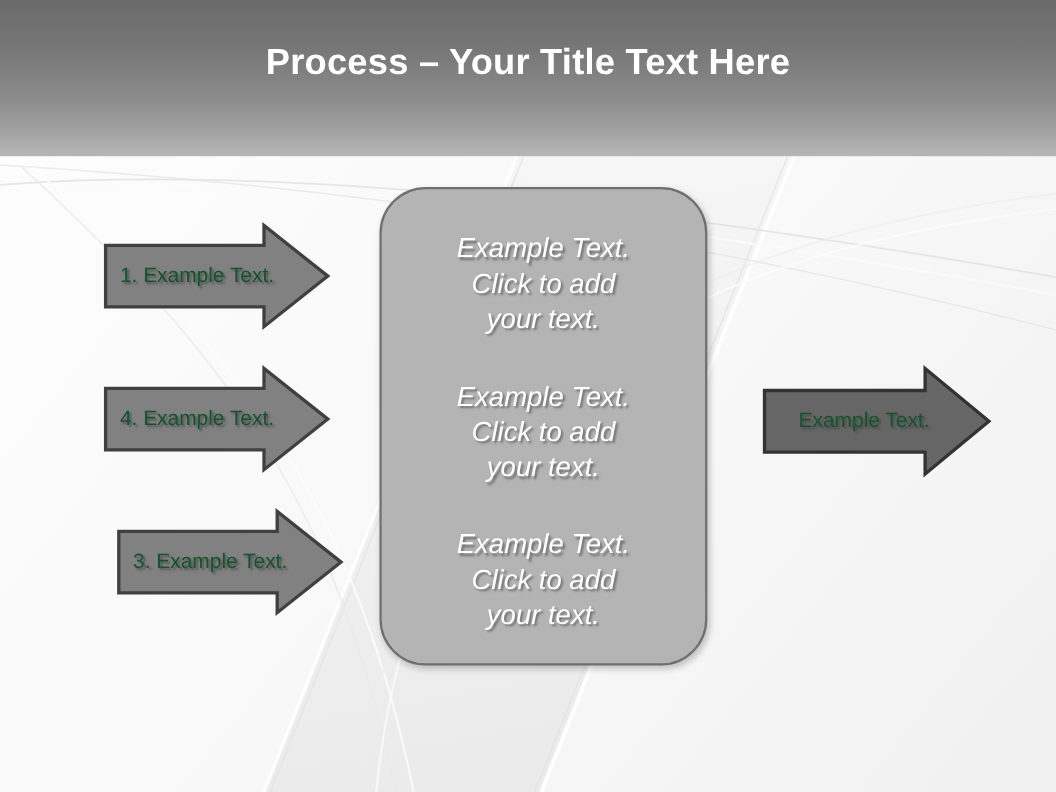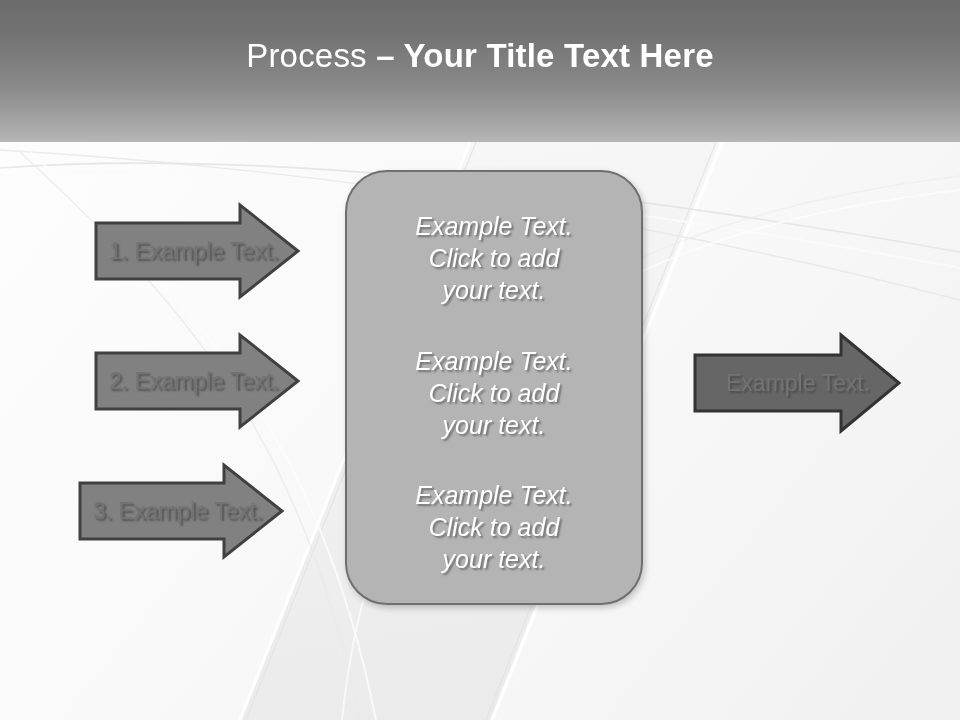--- a/index.html
+++ b/index.html
@@ -47,21 +47,21 @@
     display: flex;
     align-items: center;
     justify-content: center;
     padding-bottom: 30px;
     box-sizing: border-box;
     color: #ffffff;
     font-size: 33px;
     letter-spacing: 0.2px;
     white-space: pre;
   }
-  .header-title .bold { font-weight: normal; }
+  .header-title .bold { font-weight: bold; }
   .header-title .rest { font-weight: bold; }
 
   
   .center-panel {
     position: absolute;
     left: 345px;
     top: 170px;
     width: 298px;
     height: 435px;
     background: #b4b4b4;
@@ -93,36 +93,36 @@
   .arrow {
     position: absolute;
   }
   .arrow svg { display: block; overflow: visible; }
   .arrow-label {
     position: absolute;
     left: 0;
     top: 0;
     display: flex;
     align-items: center;
-    color: #737373;
-    font-size: 23px;
+    color: #14532d;
+    font-size: 19px;
     text-shadow: 2px 2px 2px rgba(70,70,70,0.8);
     white-space: pre;
     pointer-events: none;
   }
 
   .arrow-left  { width: 206px; height: 96px; }
   .arrow-left .arrow-label { width: 206px; height: 96px; padding-left: 15px; box-sizing: border-box; }
 
   .arrow-right { width: 208px; height: 100px; }
   .arrow-right .arrow-label { width: 208px; height: 100px; padding-left: 33px; box-sizing: border-box; }
 
   #arrow1 { left: 94px; top: 203px; }
   #arrow2 { left: 94px; top: 333px; }
-  #arrow3 { left: 78px; top: 463px; }
+  #arrow3 { left: 106px; top: 463px; }
   #arrow4 { left: 693px; top: 333px; }
 </style>
 </head>
 <body>
 
 <div id="slide">
 
   <div class="bg-base"></div>
 
   <svg class="bg-svg" viewBox="0 0 960 720" xmlns="http://www.w3.org/2000/svg" aria-hidden="true">
@@ -181,21 +181,21 @@
     <svg width="206" height="96" viewBox="0 0 206 96" xmlns="http://www.w3.org/2000/svg">
       <path d="M 2 20 L 146 20 L 146 2 L 204 48 L 146 94 L 146 76 L 2 76 Z" fill="#818181" stroke="#404040" stroke-width="3" stroke-linejoin="miter"></path>
     </svg>
     <div class="arrow-label">1. Example Text.</div>
   </div>
 
   <div class="arrow arrow-left" id="arrow2">
     <svg width="206" height="96" viewBox="0 0 206 96" xmlns="http://www.w3.org/2000/svg">
       <path d="M 2 20 L 146 20 L 146 2 L 204 48 L 146 94 L 146 76 L 2 76 Z" fill="#818181" stroke="#404040" stroke-width="3" stroke-linejoin="miter"></path>
     </svg>
-    <div class="arrow-label">2. Example Text.</div>
+    <div class="arrow-label">4. Example Text.</div>
   </div>
 
   <div class="arrow arrow-left" id="arrow3">
     <svg width="206" height="96" viewBox="0 0 206 96" xmlns="http://www.w3.org/2000/svg">
       <path d="M 2 20 L 146 20 L 146 2 L 204 48 L 146 94 L 146 76 L 2 76 Z" fill="#818181" stroke="#404040" stroke-width="3" stroke-linejoin="miter"></path>
     </svg>
     <div class="arrow-label">3. Example Text.</div>
   </div>
 
   <div class="arrow arrow-right" id="arrow4">

